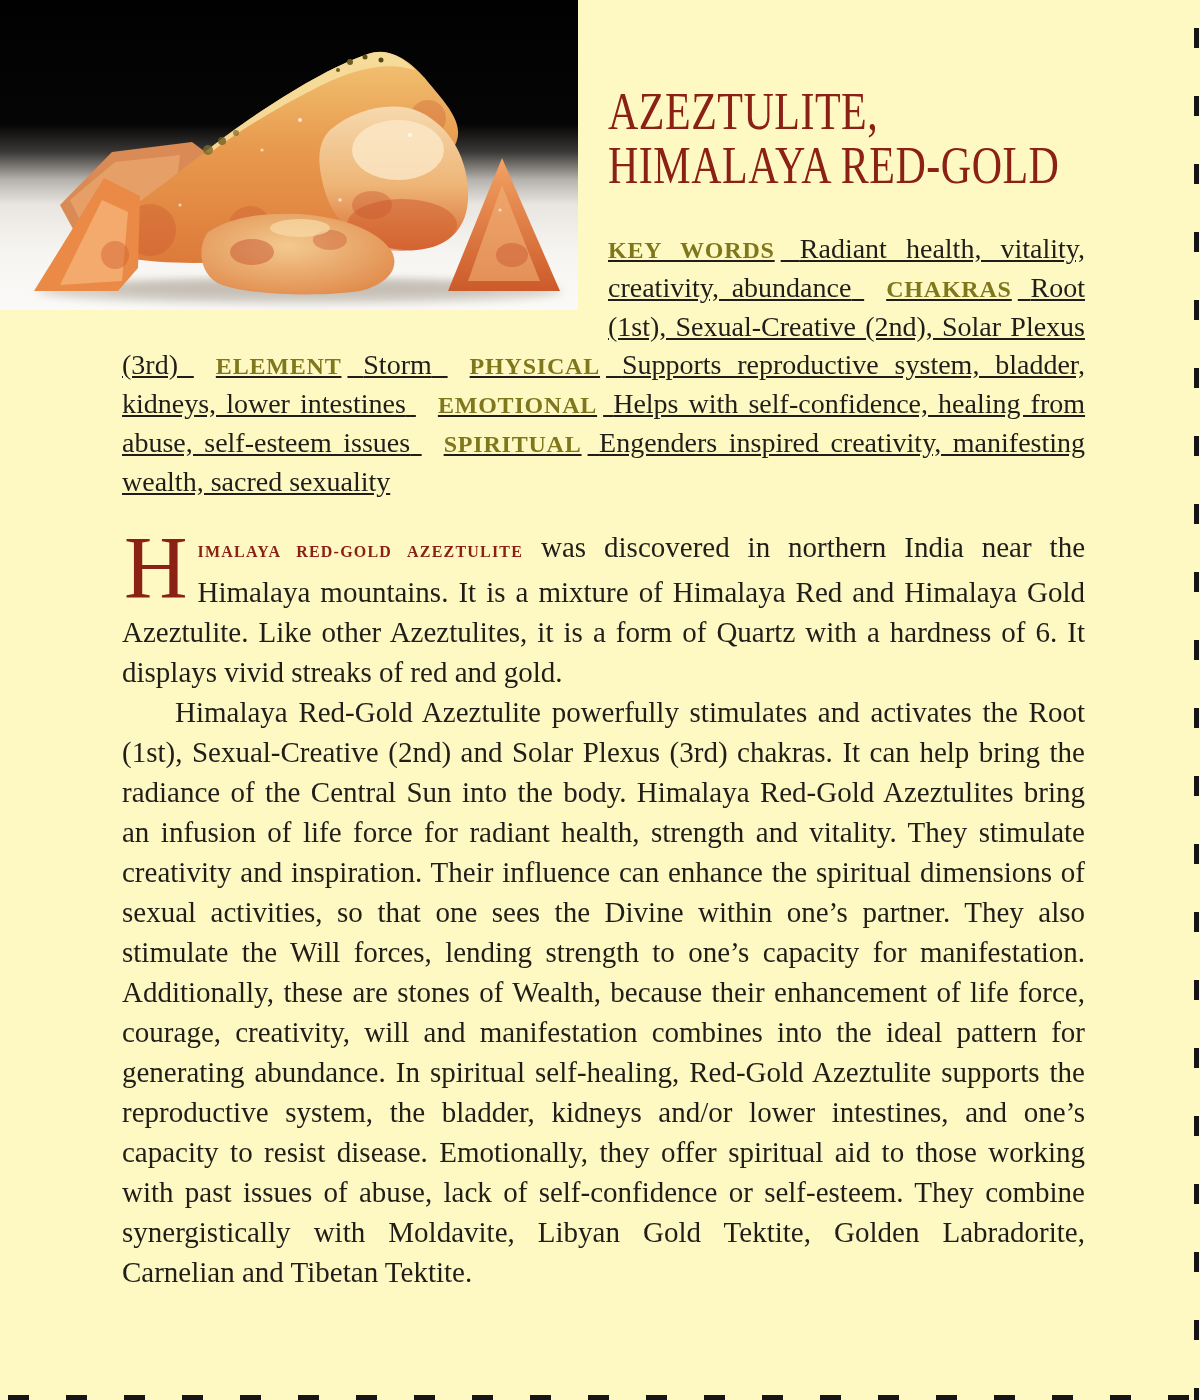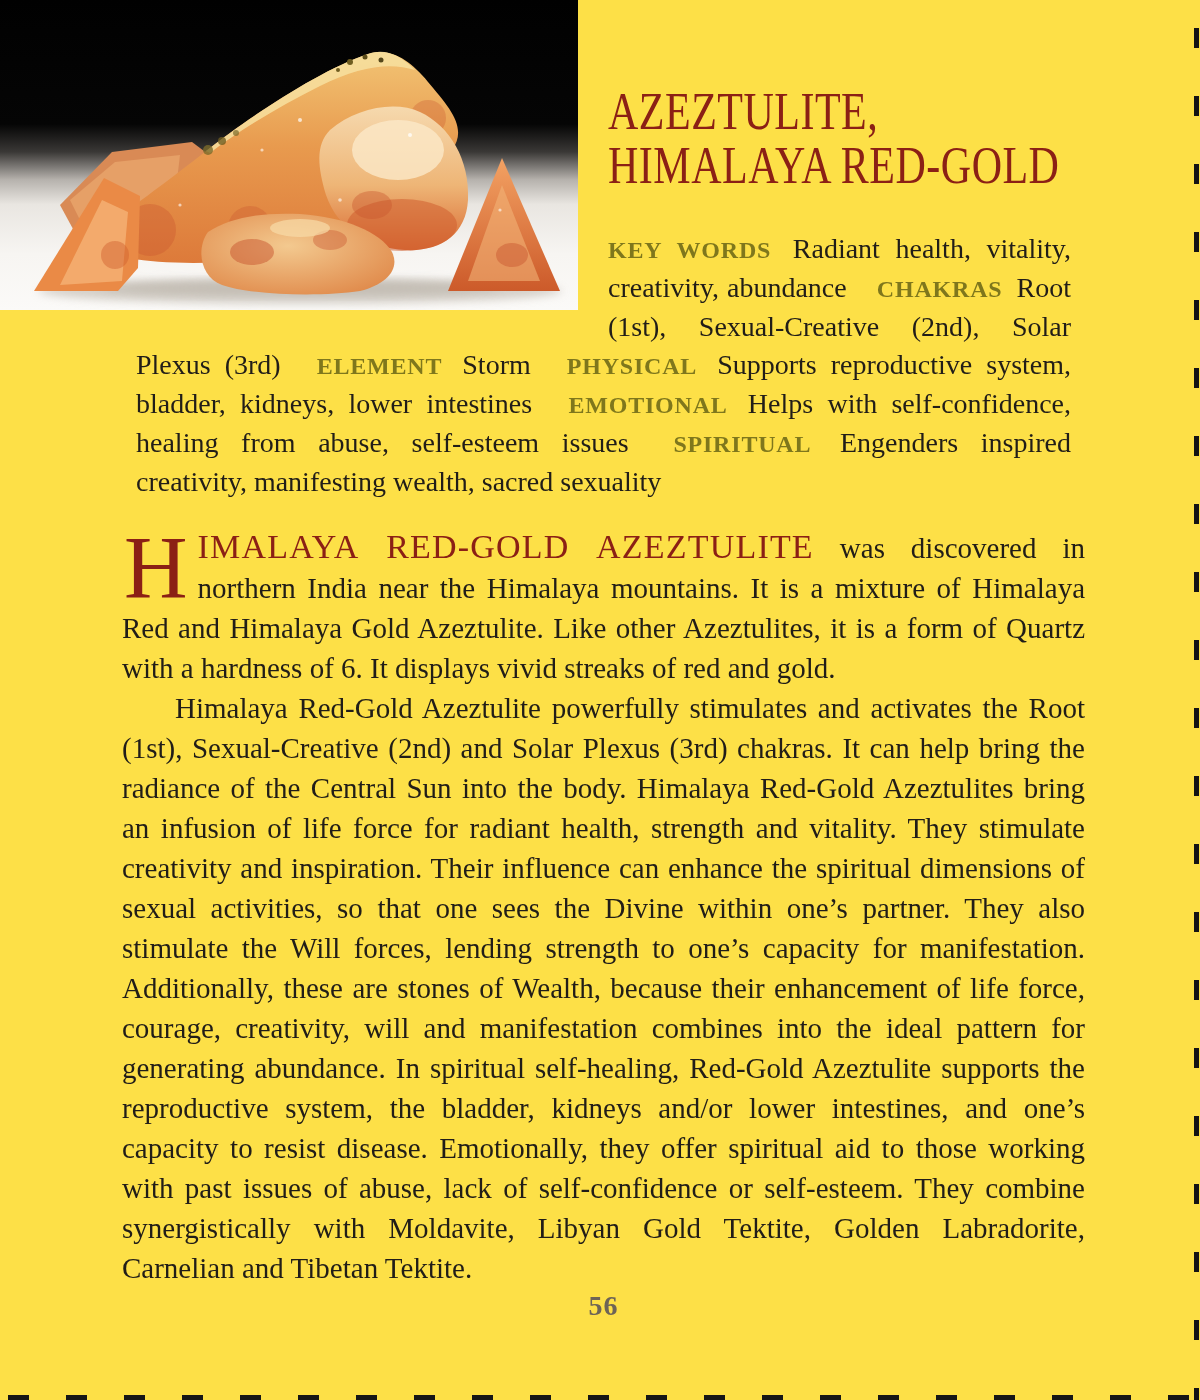--- a/index.html
+++ b/index.html
@@ -1,55 +1,55 @@
 <!DOCTYPE html>
 <html><head>
 <meta charset="utf-8">
 <style>
   html,body { margin:0; padding:0; background:#ffffff; }
   .page {
     position:relative; width:1200px; height:1400px;
-    background:#fde047; overflow:hidden;
+    background:#fef9c3; overflow:hidden;
     font-family:"Liberation Serif", serif;
   }
   .photo { position:absolute; left:0; top:0; width:578px; height:310px; }
   .photo svg { display:block; width:100%; height:100%; }
 
   .content { position:absolute; left:122px; top:85px; width:963px; }
   .photo-spacer { float:left; width:486px; height:258px; }
 
   h1.title {
     margin:0 0 59px 0; font-weight:normal;
     font-size:42px; line-height:43px; letter-spacing:0.5px;
     color:#8b2015; white-space:nowrap;
     transform:scaleY(1.26); transform-origin:0 0;
   }
   h1.title .t-line { display:block; }
 
   .attrs {
-    margin:14px; font-size:28px; line-height:38px;
-    text-align:justify; color:#211d18;
+    margin:0; font-size:28px; line-height:38px;
+    text-align:justify; color:#211d18;text-decoration:underline;
   }
   .attr-label {
     font-weight:bold; color:#7f771c;
     font-size:24px; letter-spacing:0.8px;
     margin:0 6px 0 22px;
   }
   .attr-label.first { margin-left:0; }
 
   .body-p {
     margin:0; font-size:29px; line-height:40px;
     text-align:justify; color:#211d18;
   }
   .body-p.p1 { margin-top:26px; }
   .dropcap {
     float:left; font-size:88px; line-height:72px; height:74px;
     color:#8b2015; margin:5px 10px 0 2px;
   }
-  .lead-caps { color:#8b2015; font-weight:400; font-size:34px; letter-spacing:1.2px; }
+  .lead-caps { color:#8b2015; font-weight:700; font-size:16px; letter-spacing:1.2px; }
   .indent { text-indent:53px; }
 
   .page-number {
     position:absolute; top:1290px; left:122px; width:963px;
     text-align:center; font-size:28px; font-weight:bold;
     color:#6e6456; letter-spacing:1px;
   }
 
   .right-marks {
     position:absolute; top:28px; right:1px; width:5px; height:1372px;
@@ -183,18 +183,17 @@
 
     <p class="body-p p1">
       <span class="dropcap">H</span>
       <span class="lead-caps">IMALAYA RED-GOLD AZEZTULITE</span>
       <span> was discovered in northern India near the Himalaya mountains. It is a mixture of Himalaya Red and Himalaya Gold Azeztulite. Like other Azeztulites, it is a form of Quartz with a hardness of 6. It displays vivid streaks of red and gold.</span>
     </p>
 
     <p class="body-p indent">Himalaya Red-Gold Azeztulite powerfully stimulates and activates the Root (1st), Sexual-Creative (2nd) and Solar Plexus (3rd) chakras. It can help bring the radiance of the Central Sun into the body. Himalaya Red-Gold Azeztulites bring an infusion of life force for radiant health, strength and vitality. They stimulate creativity and inspiration. Their influence can enhance the spiritual dimensions of sexual activities, so that one sees the Divine within one’s partner. They also stimulate the Will forces, lending strength to one’s capacity for manifestation. Additionally, these are stones of Wealth, because their enhancement of life force, courage, creativity, will and manifestation combines into the ideal pattern for generating abundance. In spiritual self-healing, Red-Gold Azeztulite supports the reproductive system, the bladder, kidneys and/or lower intestines, and one’s capacity to resist disease. Emotionally, they offer spiritual aid to those working with past issues of abuse, lack of self-confidence or self-esteem. They combine synergistically with Moldavite, Libyan Gold Tektite, Golden Labradorite, Carnelian and Tibetan Tektite.</p>
   </div>
 
-  <div class="page-number">56</div>
 
   <div class="right-marks"></div>
   <div class="bottom-marks"></div>
 
 </div>
 
 </body></html>

